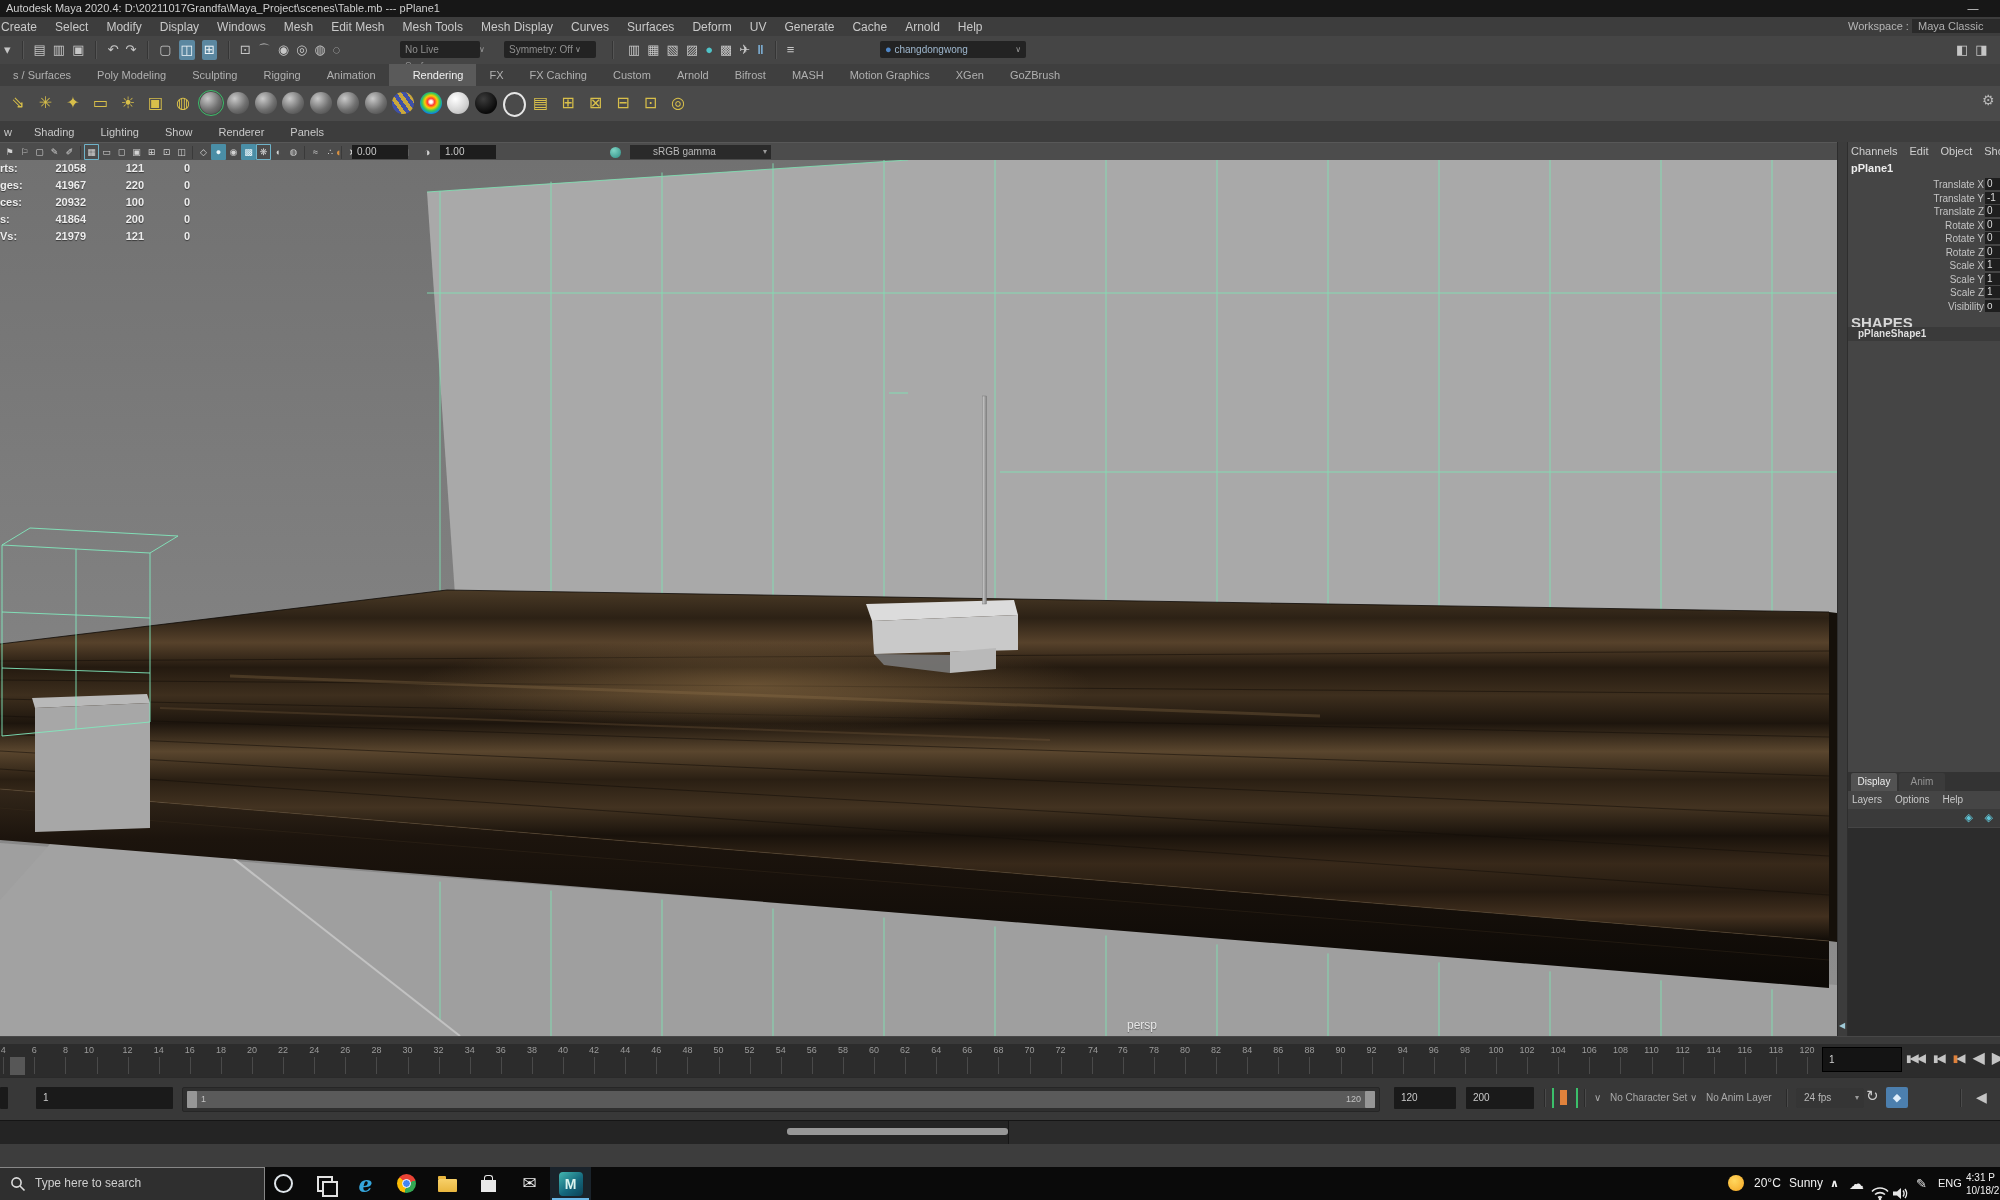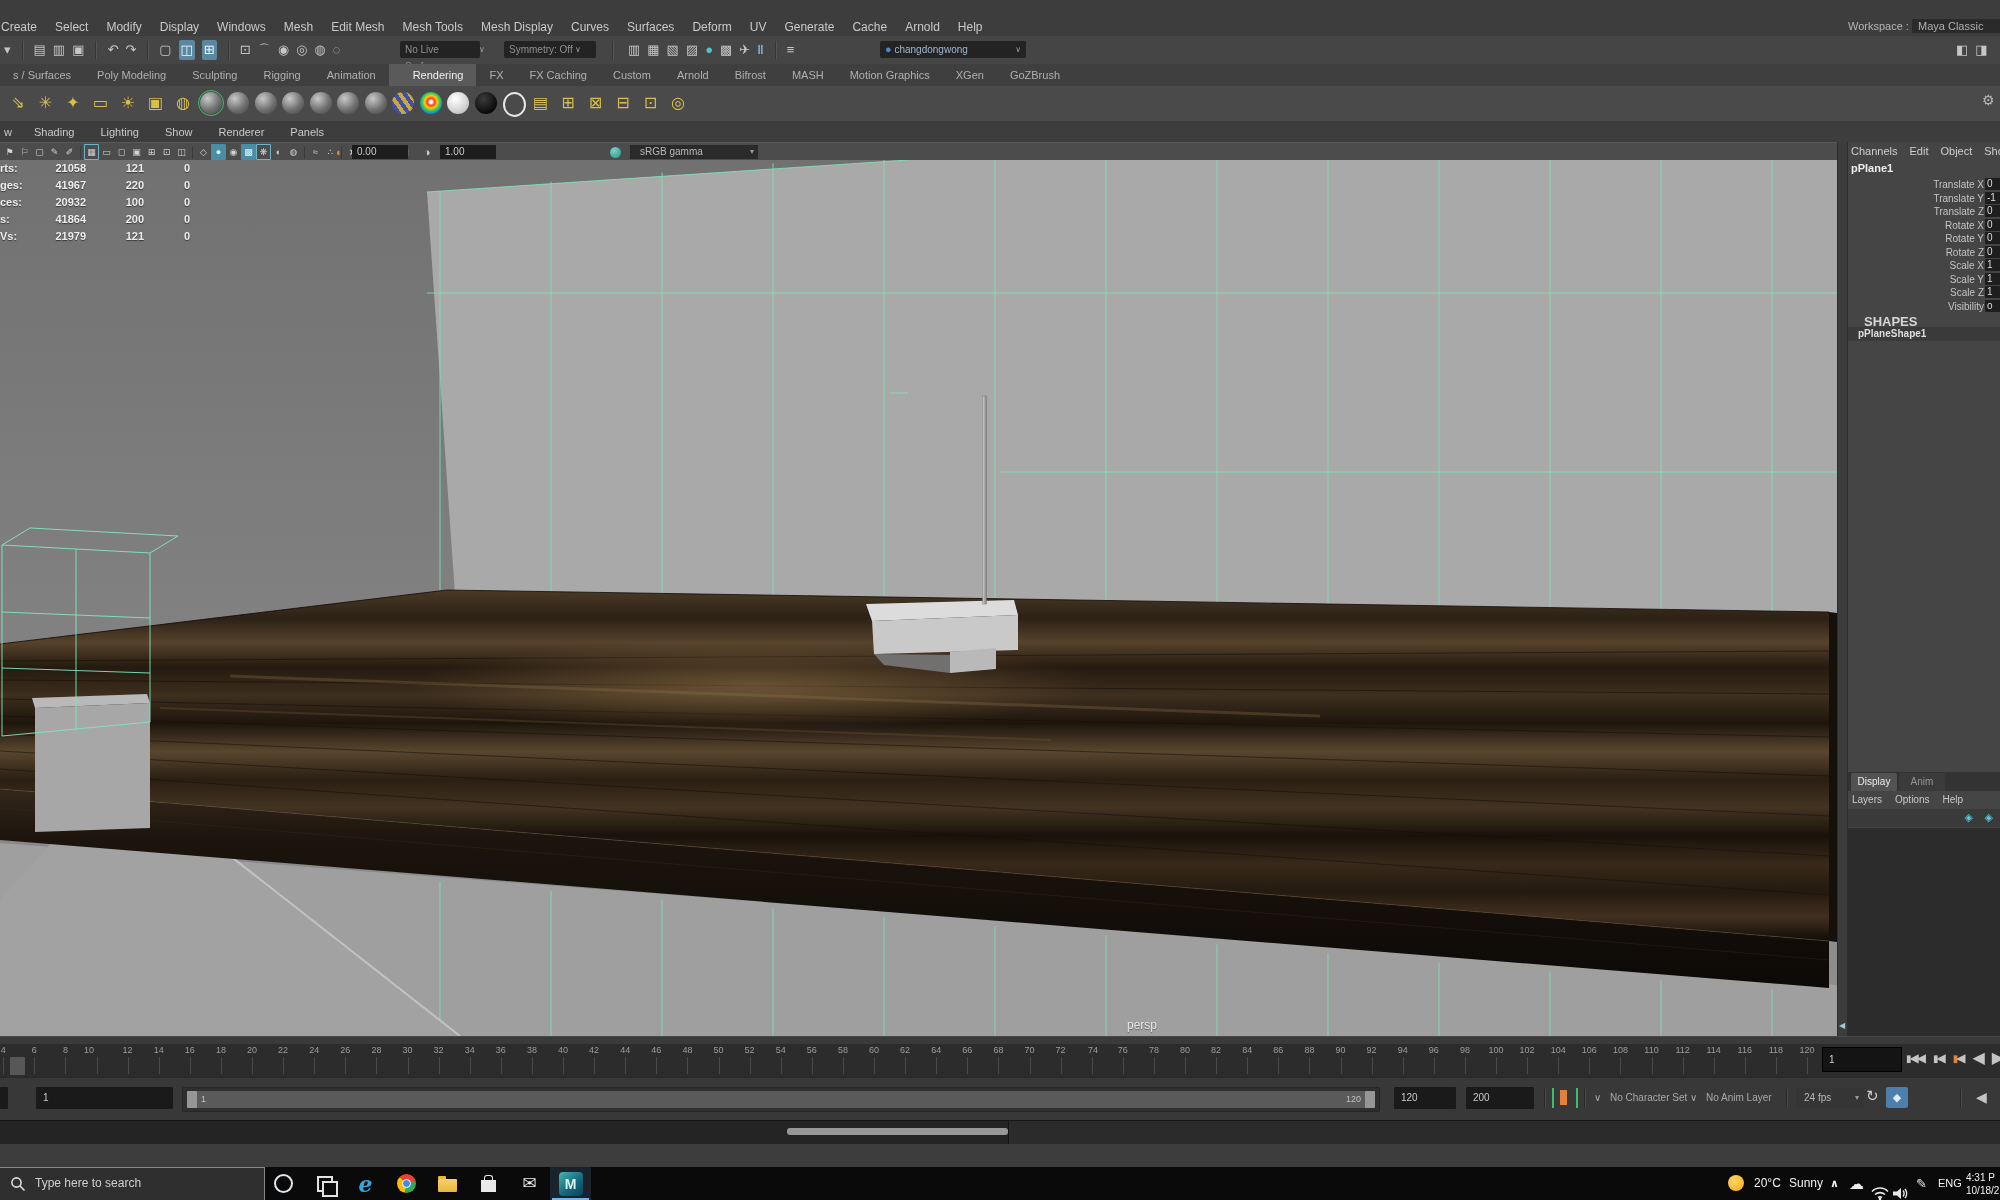--- a/index.html
+++ b/index.html
@@ -51,21 +51,21 @@
   
   #vbar{left:0;top:142px;width:1837px;height:18px;background:#4c4c4c;border-top:1px solid #585858;}
   #vbar-icons{position:absolute;left:2px;top:1px;display:flex;align-items:center;}
   .vic{width:15px;height:16px;line-height:16px;text-align:center;font-size:9px;color:#d2d2d2;}
   .vic.hl{background:#4a8ea6;color:#eaf6fa;border-radius:1px;}
   .vic.hlb{box-shadow:inset 0 0 0 1px #6fb3c9;border-radius:1px;}
   .vdiv2{width:1px;height:13px;background:#3a3a3a;margin:0 3px;}
   .vfield{position:absolute;top:2px;height:14px;background:#1d1d1d;color:#c9c9c9;font-size:10px;line-height:14px;padding:0 5px;}
   .vico{position:absolute;top:1px;font-size:11px;line-height:16px;}
   #cs-box{position:absolute;left:630px;top:2px;width:118px;height:14px;background:#2a2a2a;color:#b9b9b9;
-    font-size:10px;line-height:14px;padding-left:10px;}
+    font-size:10px;line-height:14px;padding-left:23px;}
   #cs-box .chev{position:absolute;right:4px;top:0;line-height:14px;}
   #cs-dot{position:absolute;left:610px;top:4px;width:11px;height:11px;border-radius:50%;background:radial-gradient(circle at 35% 30%,#7fd4c4,#2e8e85);}
   
   #viewport{left:0;top:160px;width:1837px;height:876px;background:#7d7d7d;overflow:hidden;}
   #hud{position:absolute;left:0;top:2px;width:220px;}
   .hud-row{position:relative;height:17px;font-size:11px;font-weight:bold;color:#ededed;text-shadow:0 1px 1px rgba(0,0,0,.5);}
   .hud-l{position:absolute;left:0;}
   .hud-1{position:absolute;left:18px;width:68px;text-align:right;}
   .hud-2{position:absolute;left:98px;width:46px;text-align:right;}
   .hud-3{position:absolute;left:158px;width:32px;text-align:right;}
@@ -74,21 +74,21 @@
   #vpscroll .arr{position:absolute;left:1px;bottom:6px;font-size:8px;color:#9fc9d6;}
   
   #channelcol{left:1847px;top:142px;width:153px;height:894px;background:#454545;border-left:1px solid #2e2e2e;}
   #cb-menus{position:absolute;left:3px;top:0;display:flex;gap:12px;}
   .cb-menu{font-size:11px;line-height:18px;color:#cfcfcf;}
   #cb-object{position:absolute;left:3px;top:20px;font-size:11px;font-weight:bold;color:#ececec;text-align:right;}
   #cb-attrs{position:absolute;left:0;top:36px;width:153px;}
   .cb-row{position:relative;height:13.5px;}
   .cb-label{position:absolute;right:17px;font-size:10px;line-height:13px;color:#c4c4c4;}
   .cb-val{position:absolute;right:0;width:14px;height:12px;background:#1e1e1e;color:#dadada;font-size:10px;line-height:12px;padding-left:2px;overflow:hidden;}
-  #cb-shapes{position:absolute;left:16px;top:172px;font-size:13px;font-weight:bold;color:#d6d6d6;text-align:center;}
+  #cb-shapes{position:absolute;left:3px;top:172px;font-size:15px;font-weight:bold;color:#d6d6d6;text-align:center;}
   #cb-shape-row{position:absolute;left:0;top:185px;width:148px;height:14px;background:#3a3a3a;color:#dedede;font-size:10px;font-weight:bold;line-height:14px;padding-left:10px;}
   #cb-tabs{position:absolute;left:0;top:630px;width:153px;height:19px;background:#333333;}
   .cb-tab{position:absolute;top:1px;height:18px;width:46px;text-align:center;font-size:10px;line-height:18px;}
   #cb-tab-display{left:3px;background:#525252;color:#ededed;border-radius:2px 2px 0 0;}
   #cb-tab-anim{left:51px;background:#3b3b3b;color:#949494;border-radius:2px 2px 0 0;}
   #cb-layer-menus{position:absolute;left:4px;top:650px;display:flex;gap:13px;}
   .cb-lmenu{font-size:10px;line-height:16px;color:#c9c9c9;}
   #cb-licons{position:absolute;left:0;top:667px;width:153px;height:18px;background:#3a3a3a;}
   .cb-lic{position:absolute;top:2px;font-size:11px;color:#5fc4d6;}
   #cb-layers{position:absolute;left:0;top:686px;width:153px;height:208px;background:#2c2c2c;}
@@ -150,20 +150,24 @@
     color:#d9f4ef;font-weight:bold;font-size:14px;display:flex;align-items:center;justify-content:center;}
   .tray{position:absolute;top:0;height:33px;line-height:33px;color:#f0f0f0;font-size:12px;}
   #tr-sun{width:16px;height:16px;border-radius:50%;background:radial-gradient(circle at 40% 35%,#ffd75e,#f5a623);top:8px;}
   #tr-clock{line-height:13px;font-size:10px;padding-top:4px;width:40px;overflow:hidden;white-space:nowrap;}
 </style>
 </head>
 <body>
 
 <div class="screen">
 
+  <div class="abs" id="titlebar">
+    <span class="t">Autodesk Maya 2020.4: D:\20211017Grandfa\Maya_Project\scenes\Table.mb --- pPlane1</span>
+    <span id="min-btn">—</span>
+  </div>
 
   <div class="abs" id="menubar">
     <div id="menu-items"><span class="menu-item">Create</span><span class="menu-item">Select</span><span class="menu-item">Modify</span><span class="menu-item">Display</span><span class="menu-item">Windows</span><span class="menu-item">Mesh</span><span class="menu-item">Edit Mesh</span><span class="menu-item">Mesh Tools</span><span class="menu-item">Mesh Display</span><span class="menu-item">Curves</span><span class="menu-item">Surfaces</span><span class="menu-item">Deform</span><span class="menu-item">UV</span><span class="menu-item">Generate</span><span class="menu-item">Cache</span><span class="menu-item">Arnold</span><span class="menu-item">Help</span></div>
     <span class="ws-label">Workspace :</span>
     <span class="ws-value">Maya Classic</span>
   </div>
 
   <div class="abs" id="statusline">
     <div class="sl-grp" id="sl-a" style="left:4px;">
         <span class="sicon">▾</span>

